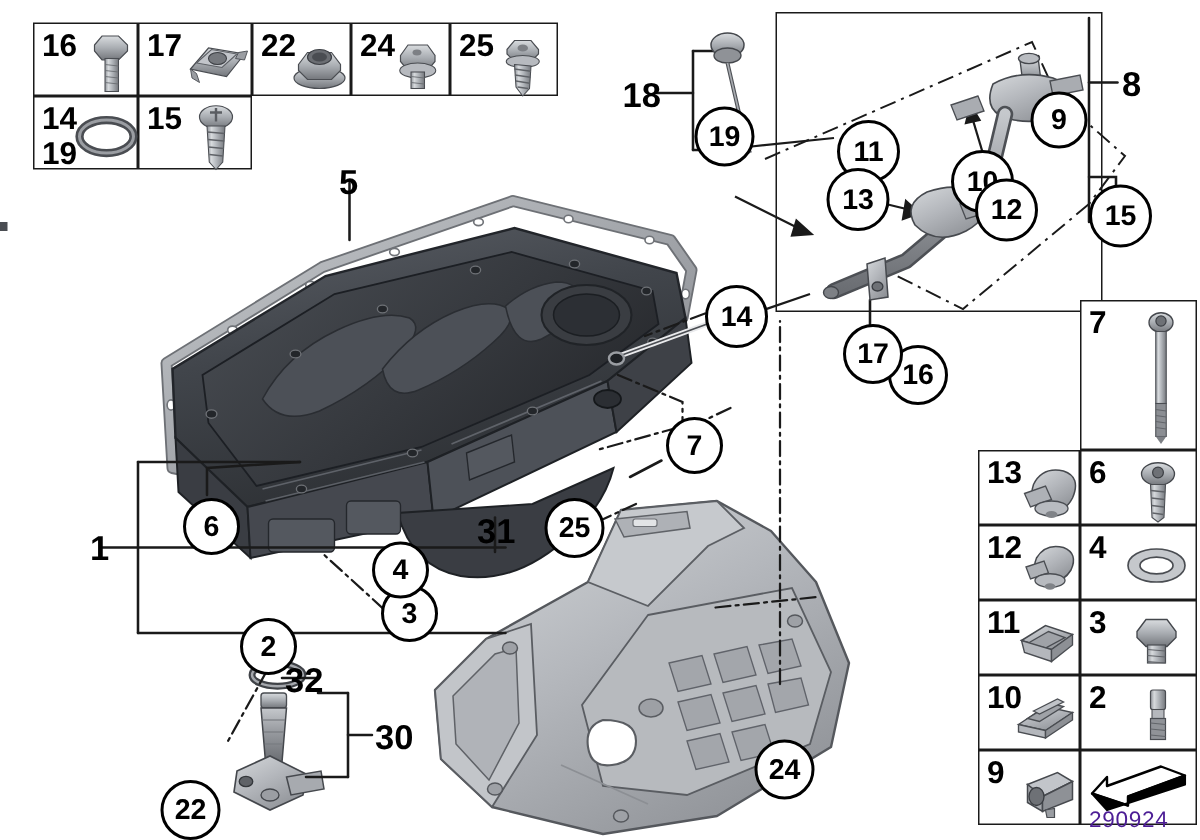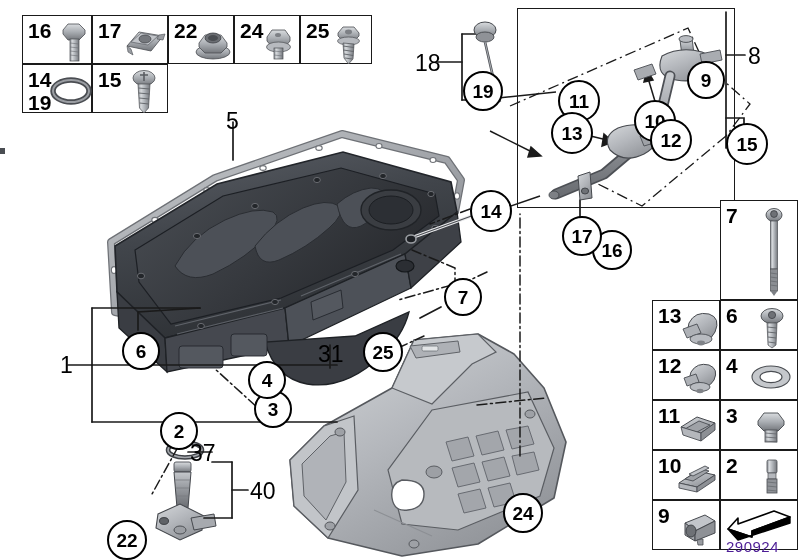--- a/index.html
+++ b/index.html
@@ -6,21 +6,21 @@
   body{width:800px;height:560px;position:relative;overflow:hidden;
        font-family:"Liberation Sans",sans-serif;color:#000;}
   #stage{position:absolute;left:0;top:0;width:640px;height:560px;}
 
   
   .box{position:absolute;border:1.6px solid #1a1a1a;box-sizing:border-box;}
   .cellnum{font-size:21px;font-weight:bold;}
   .callout{position:absolute;border:2.4px solid #000;border-radius:50%;
            background:#fff;display:flex;align-items:center;justify-content:center;
            font-weight:bold;font-size:19px;line-height:1;z-index:30;}
-  .plainnum{font-size:23px;font-weight:normal;z-index:25;}
+  .plainnum{font-size:23px;font-weight:bold;z-index:25;}
 
   
   .cell{position:absolute;box-sizing:border-box;border:1.6px solid #1a1a1a;
         background:#fff;}
   .cell .cellnum{position:absolute;left:5px;top:3px;}
   .partart{position:absolute;}
 
   svg{display:block;overflow:visible;}
   .wm{position:absolute;font-size:15px;color:#4c1d95;letter-spacing:.5px;}
 </style>
@@ -535,21 +535,21 @@
   <div class="callout" style="left:558px;top:80px;width:38px;height:38px;">11</div>
   <div class="callout" style="left:650px;top:119px;width:38px;height:38px;">12</div>
   <div class="callout" style="left:551px;top:112px;width:38px;height:38px;">13</div>
   <div class="callout" style="left:470px;top:190px;width:38px;height:38px;">14</div>
   <div class="callout" style="left:478px;top:197px;width:38px;height:38px;opacity:0;">14</div>
   <div class="callout" style="left:726px;top:123px;width:38px;height:38px;">15</div>
   <div class="callout" style="left:592px;top:230px;width:36px;height:36px;">16</div>
   <div class="callout" style="left:562px;top:216px;width:36px;height:36px;">17</div>
   <div class="plainnum" style="position:absolute;left:415px;top:50px;">18</div>
   <div class="callout" style="left:463px;top:71px;width:36px;height:36px;">19</div>
-  <div class="plainnum" style="position:absolute;left:250px;top:478px;">40</div>
-  <div class="plainnum" style="position:absolute;left:190px;top:440px;">37</div>
+  <div class="plainnum" style="position:absolute;left:250px;top:478px;">30</div>
+  <div class="plainnum" style="position:absolute;left:190px;top:440px;">32</div>
   <div class="callout" style="left:107px;top:520px;width:36px;height:36px;">22</div>
   <div class="plainnum" style="position:absolute;left:318px;top:341px;">31</div>
   <div class="callout" style="left:503px;top:493px;width:36px;height:36px;">24</div>
   <div class="callout" style="left:363px;top:332px;width:36px;height:36px;">25</div>
 
   <div style="position:absolute;left:0px;top:148px;width:5px;height:6px;background:#4a4d52;"></div>
 </div>
 
 </body></html>

